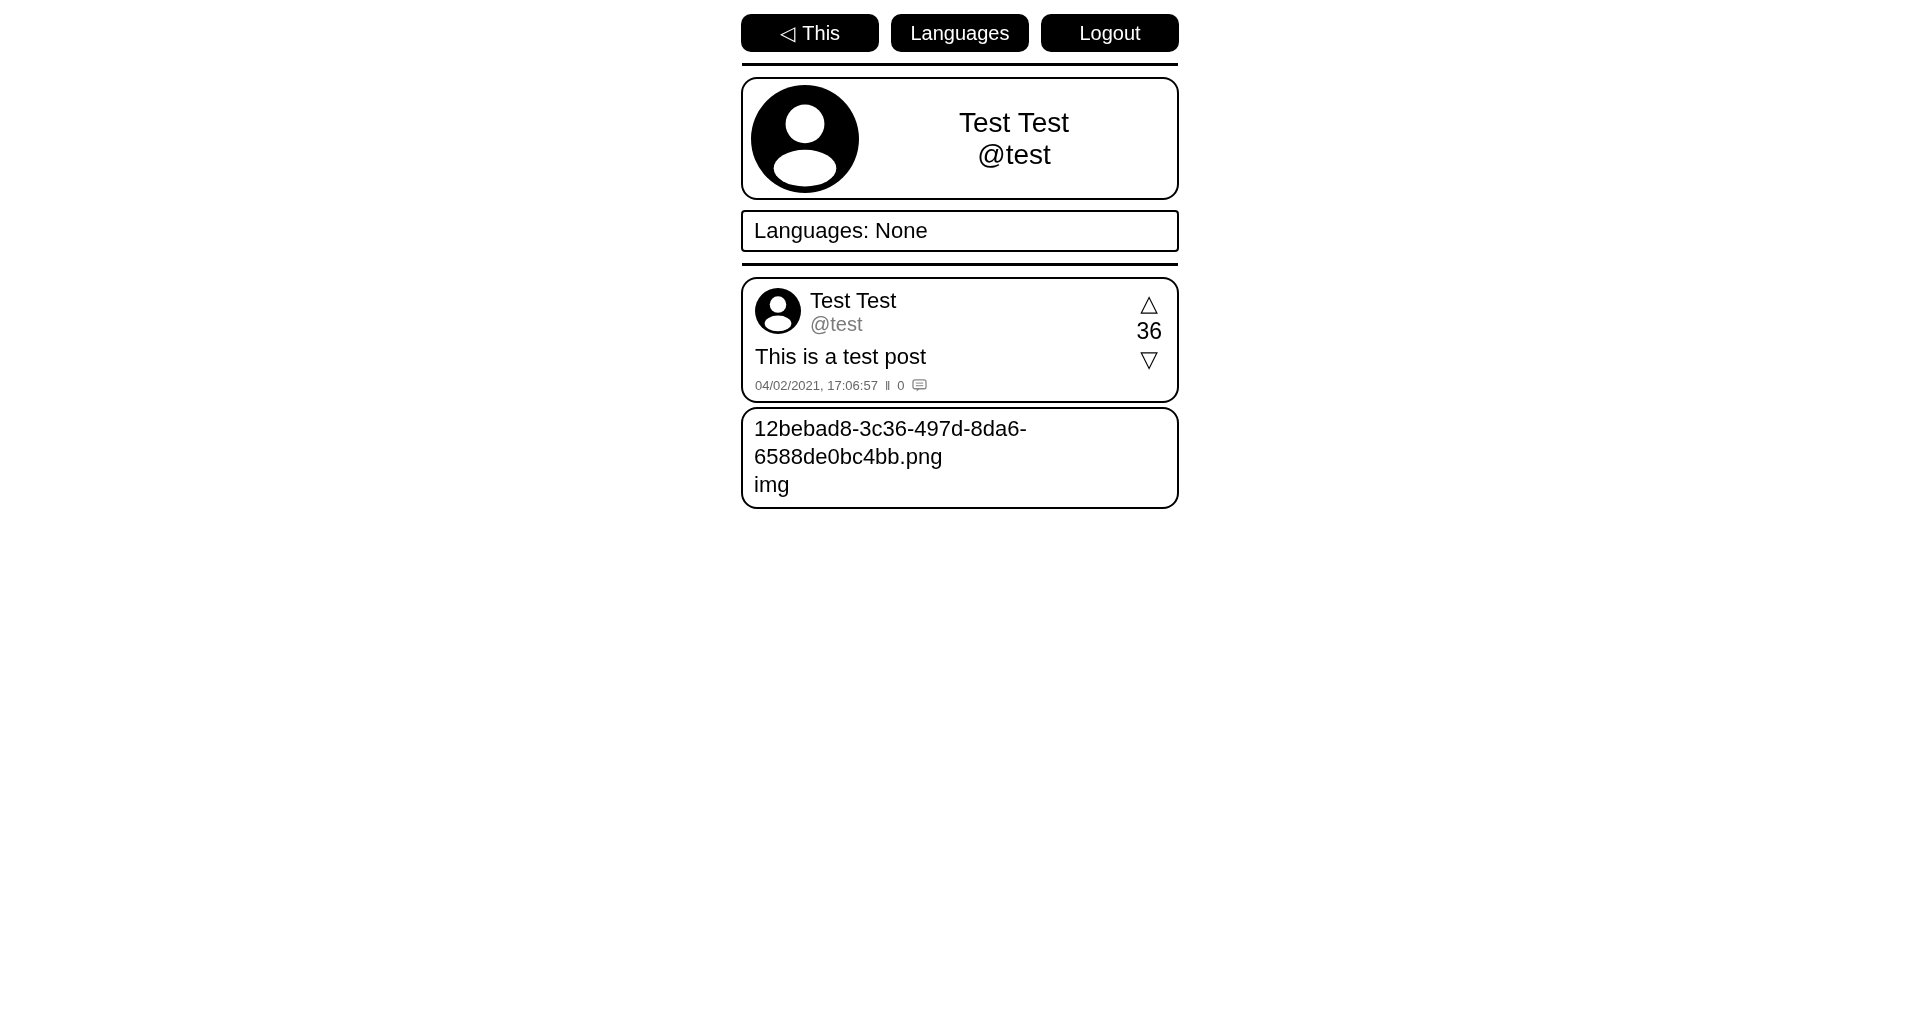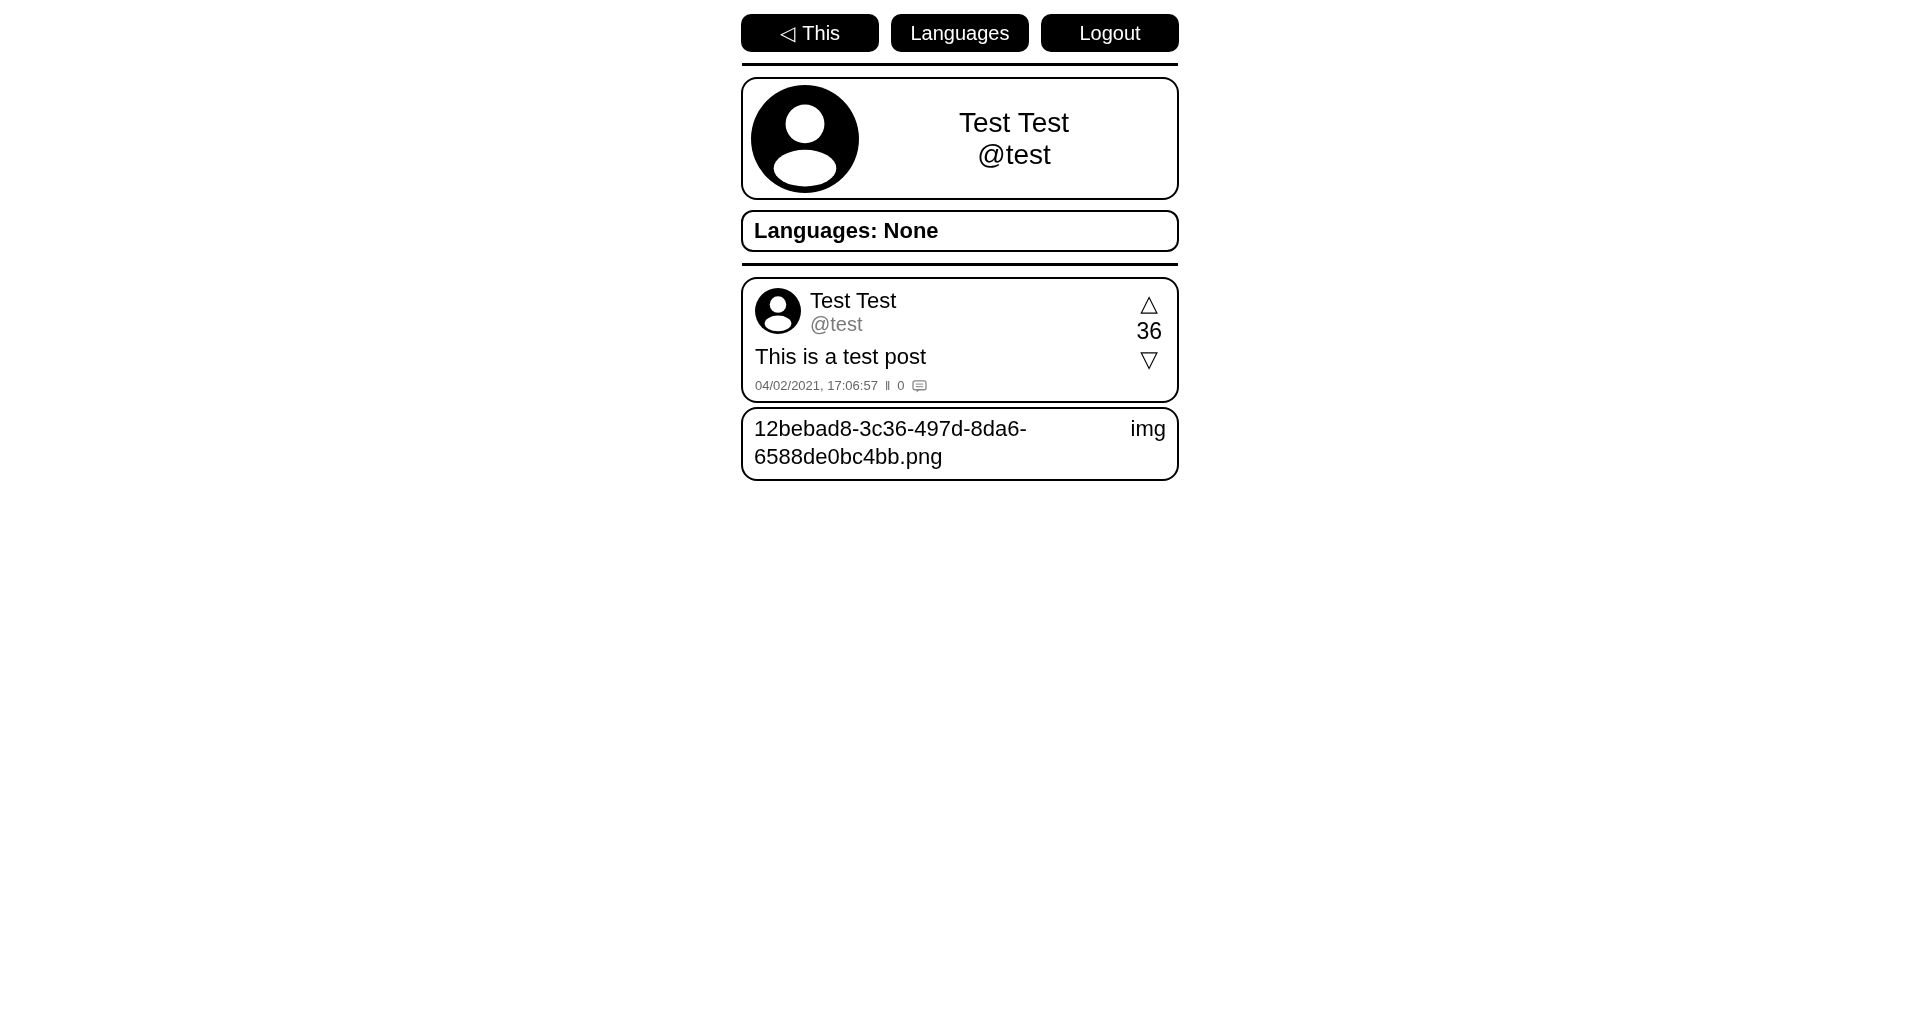--- a/index.html
+++ b/index.html
@@ -58,26 +58,25 @@
   .avatar-lg { width: 108px; height: 108px; flex: none; display: block; }
   .profile-info {
     flex: 1;
     text-align: center;
     font-size: 28px;
     line-height: 32px;
   }
   
   .pill {
     border: 2px solid #000000;
-    border-radius: 12px;
+    border-radius: 4px;
     padding: 6px 11px;
     font-size: 22px;
     line-height: 26px;
     margin-top: 10px;
-    font-weight: bold;
   }
   
   .post-card {
     border: 2px solid #000000;
     border-radius: 16px;
     padding: 9px 12px 8px 12px;
     position: relative;
   }
   .post-header {
     display: flex;
@@ -89,21 +88,20 @@
   .post-author-handle { font-size: 20px; line-height: 23px; color: #7a7a7a; }
   .post-body {
     font-size: 22px;
     line-height: 26px;
     margin: 8px 0 8px 0;
   }
   .post-meta {
     font-size: 13px;
     color: #666666;
     display: flex;
-    align-items: center;
     gap: 7px;
   }
   .vote-col {
     position: absolute;
     top: 12px;
     right: 15px;
     display: flex;
     flex-direction: column;
     align-items: center;
     gap: 3px;
@@ -126,20 +124,21 @@
     border: 2px solid #000000;
     border-radius: 16px;
     padding: 6px 11px 8px 11px;
     margin-top: 4px;
     display: flex;
     justify-content: space-between;
     align-items: flex-start;
     font-size: 22px;
     line-height: 28px;
     cursor: pointer;
+    flex-direction: column;
   }
   .filename {
     max-width: 330px;
     overflow-wrap: break-word;
   }
   .comment-icon-svg { display: inline-block; margin-top: 1px; }
 </style>
 </head>
 <body>
 

